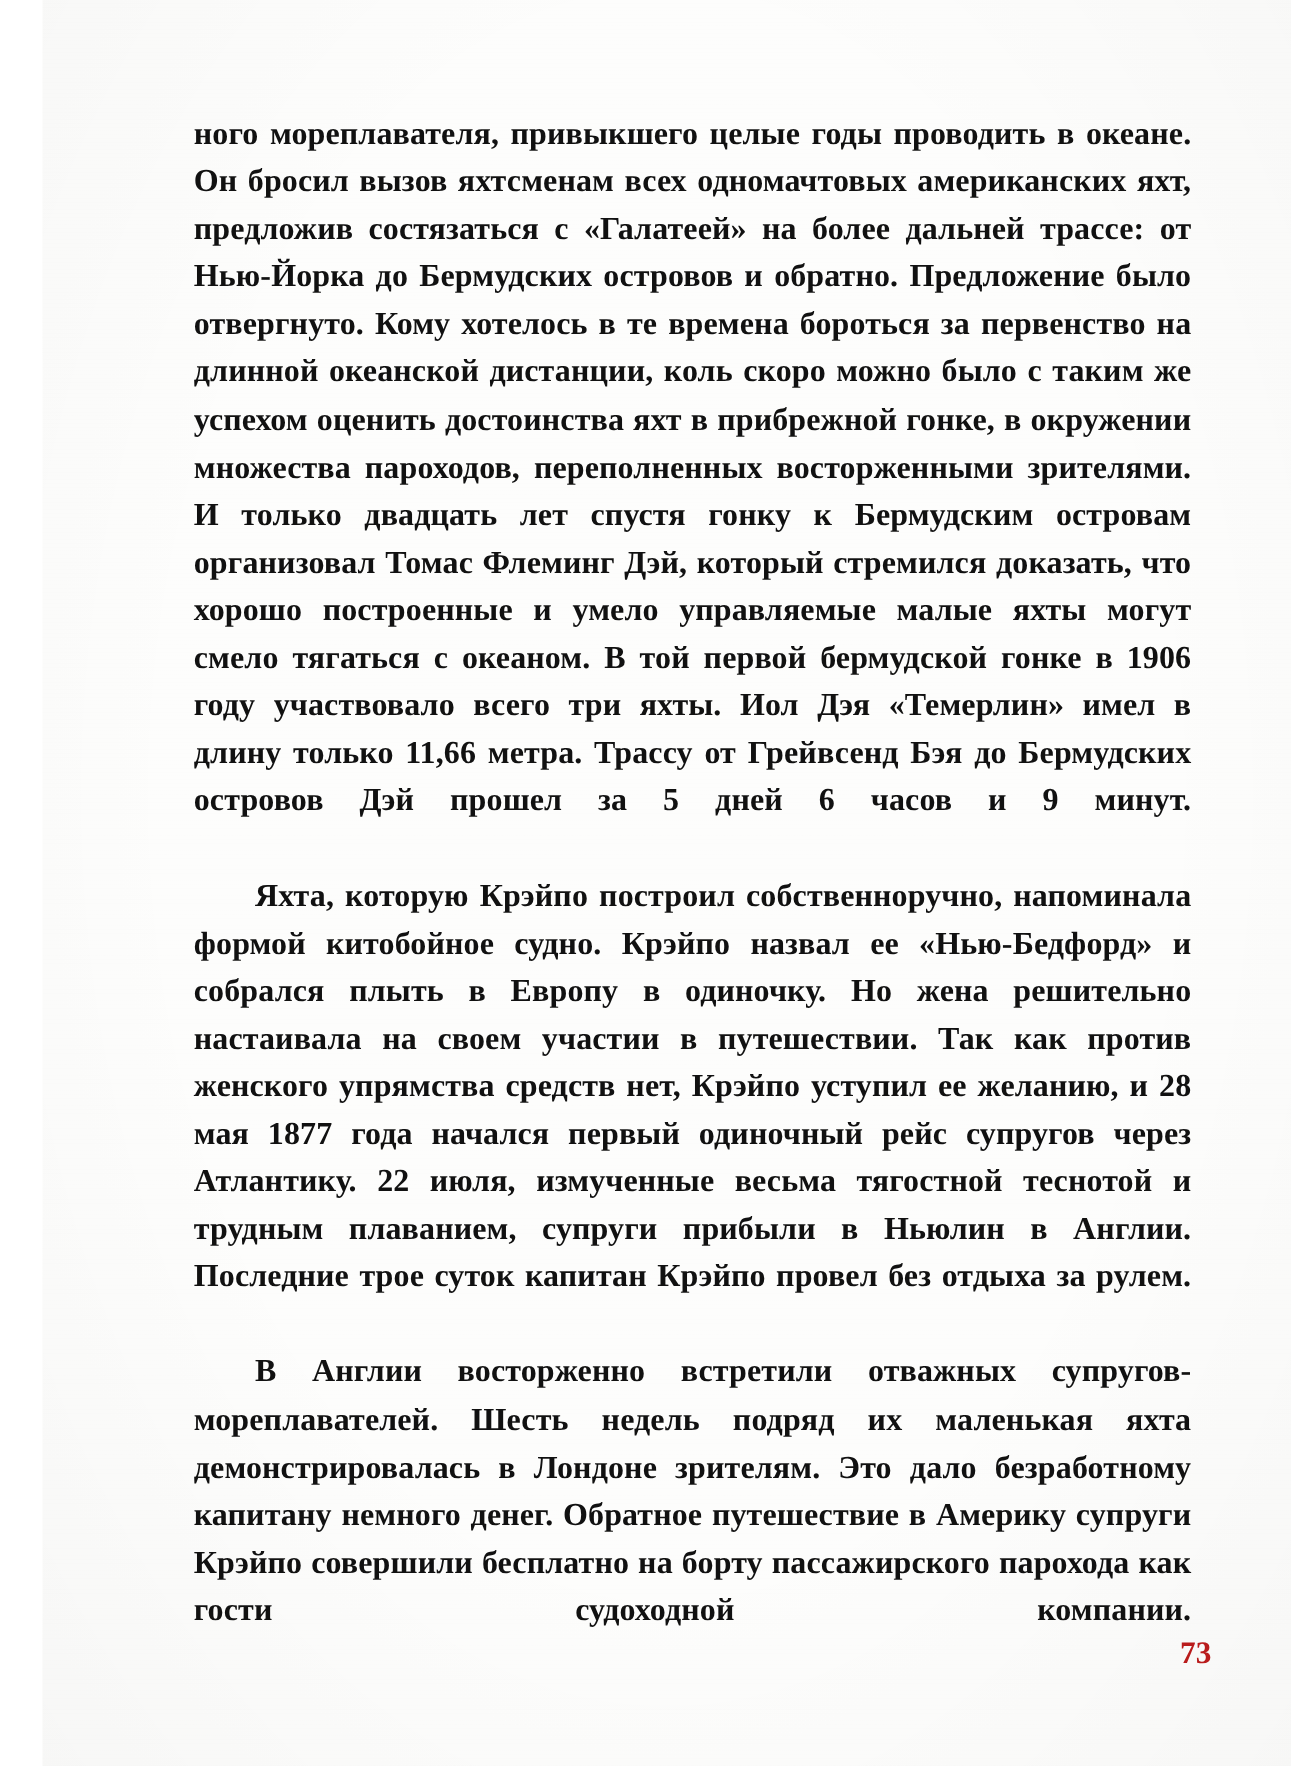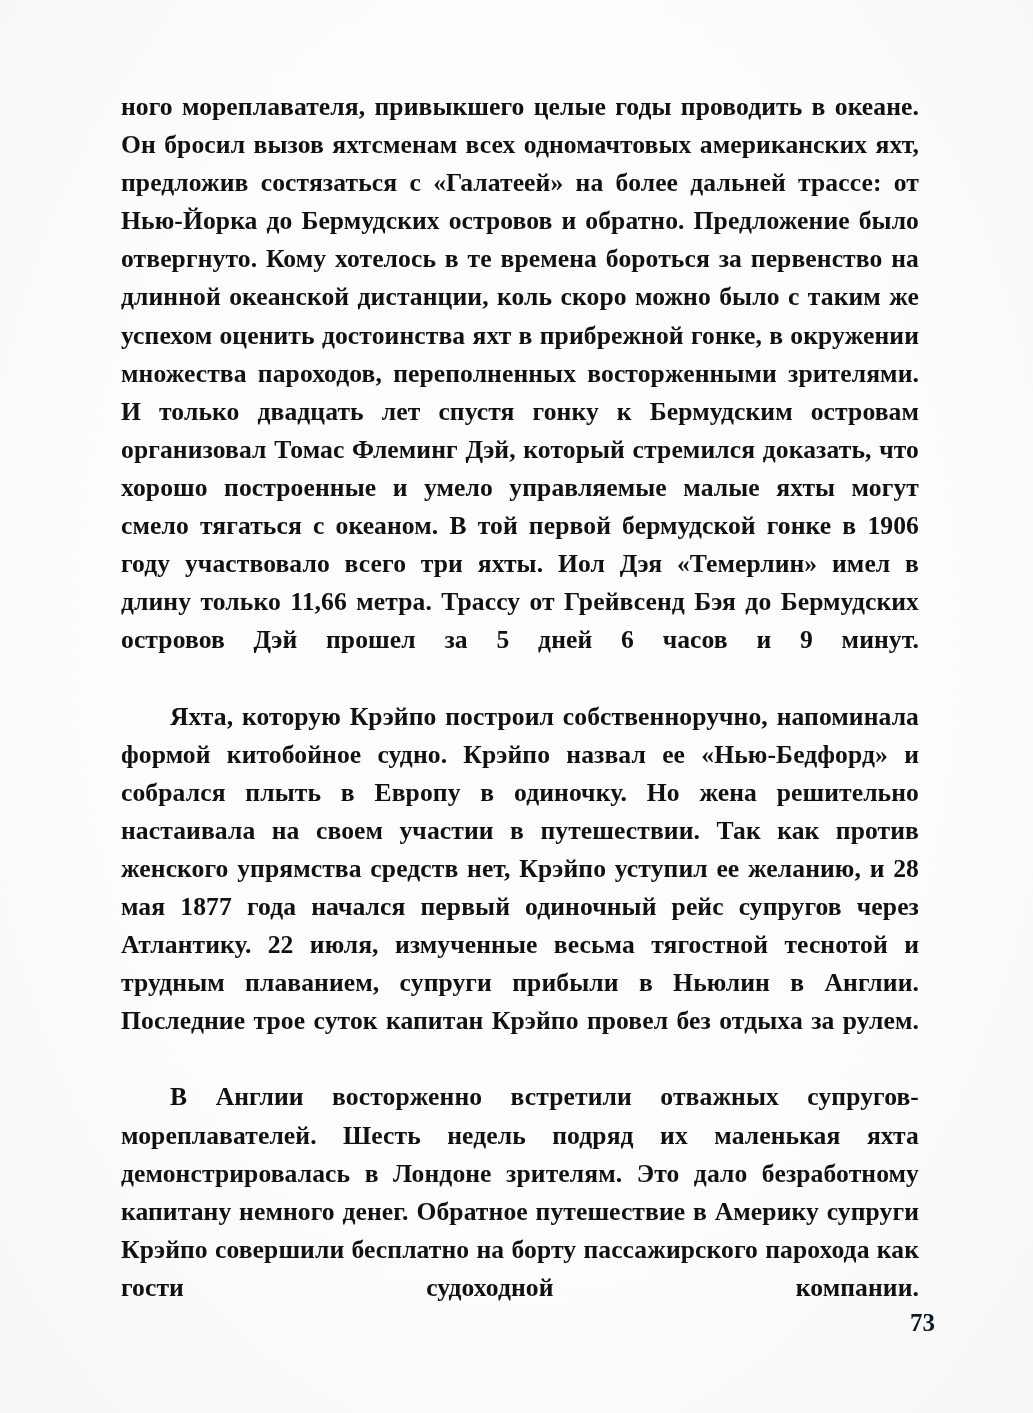--- a/index.html
+++ b/index.html
@@ -14,20 +14,21 @@
     position: relative;
     overflow: hidden;
     font-family: "Liberation Serif", "DejaVu Serif", serif;
   }
 
   
   #page-sheet {
     position: absolute;
     inset: 0;
     background: #fdfdfc;
+    margin-left: 34px;
   }
 
   
   #paper-tone {
     position: absolute;
     inset: 0;
     background:
       radial-gradient(ellipse at 50% 45%, rgba(255,255,255,0) 55%, rgba(0,0,0,0.022) 100%);
     pointer-events: none;
   }
@@ -66,21 +67,21 @@
 
   
   #folio {
     position: absolute;
     left: 0;
     top: 1309px;
     width: 919px;
     text-align: right;
     font-size: 25px;
     font-weight: 700;
-    color: #0f172a;
+    color: #b91c1c;
     font-family: "Liberation Serif", "DejaVu Serif", serif;
     padding-left: 16px;
   }
 
   
   #grain {
     position: absolute;
     inset: 0;
     pointer-events: none;
     opacity: 0.05;

